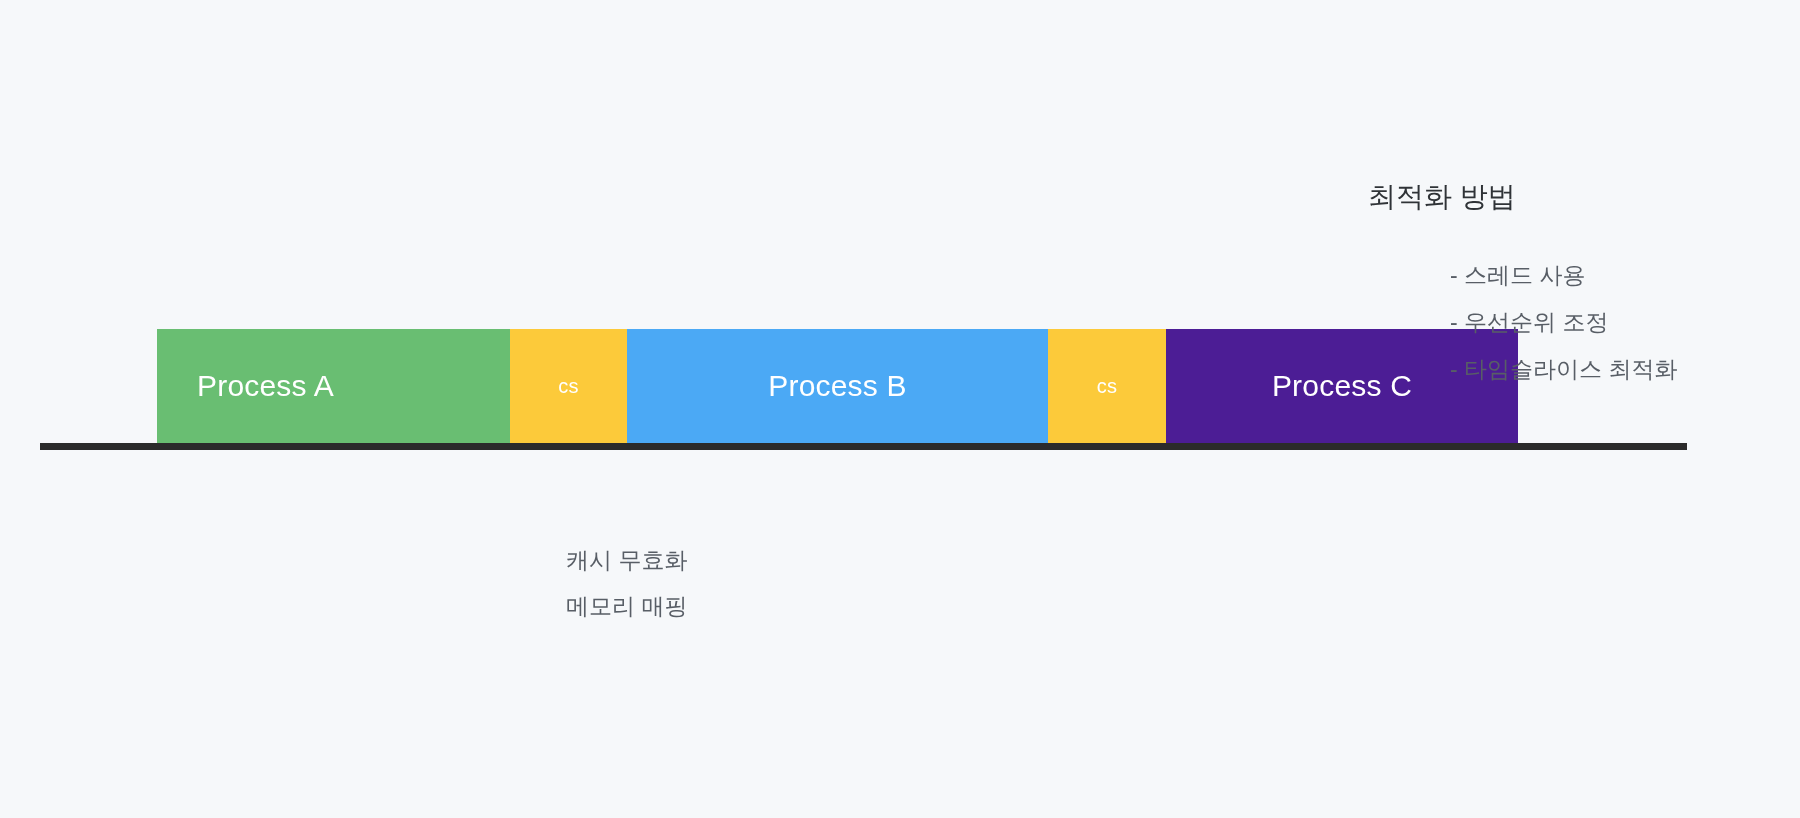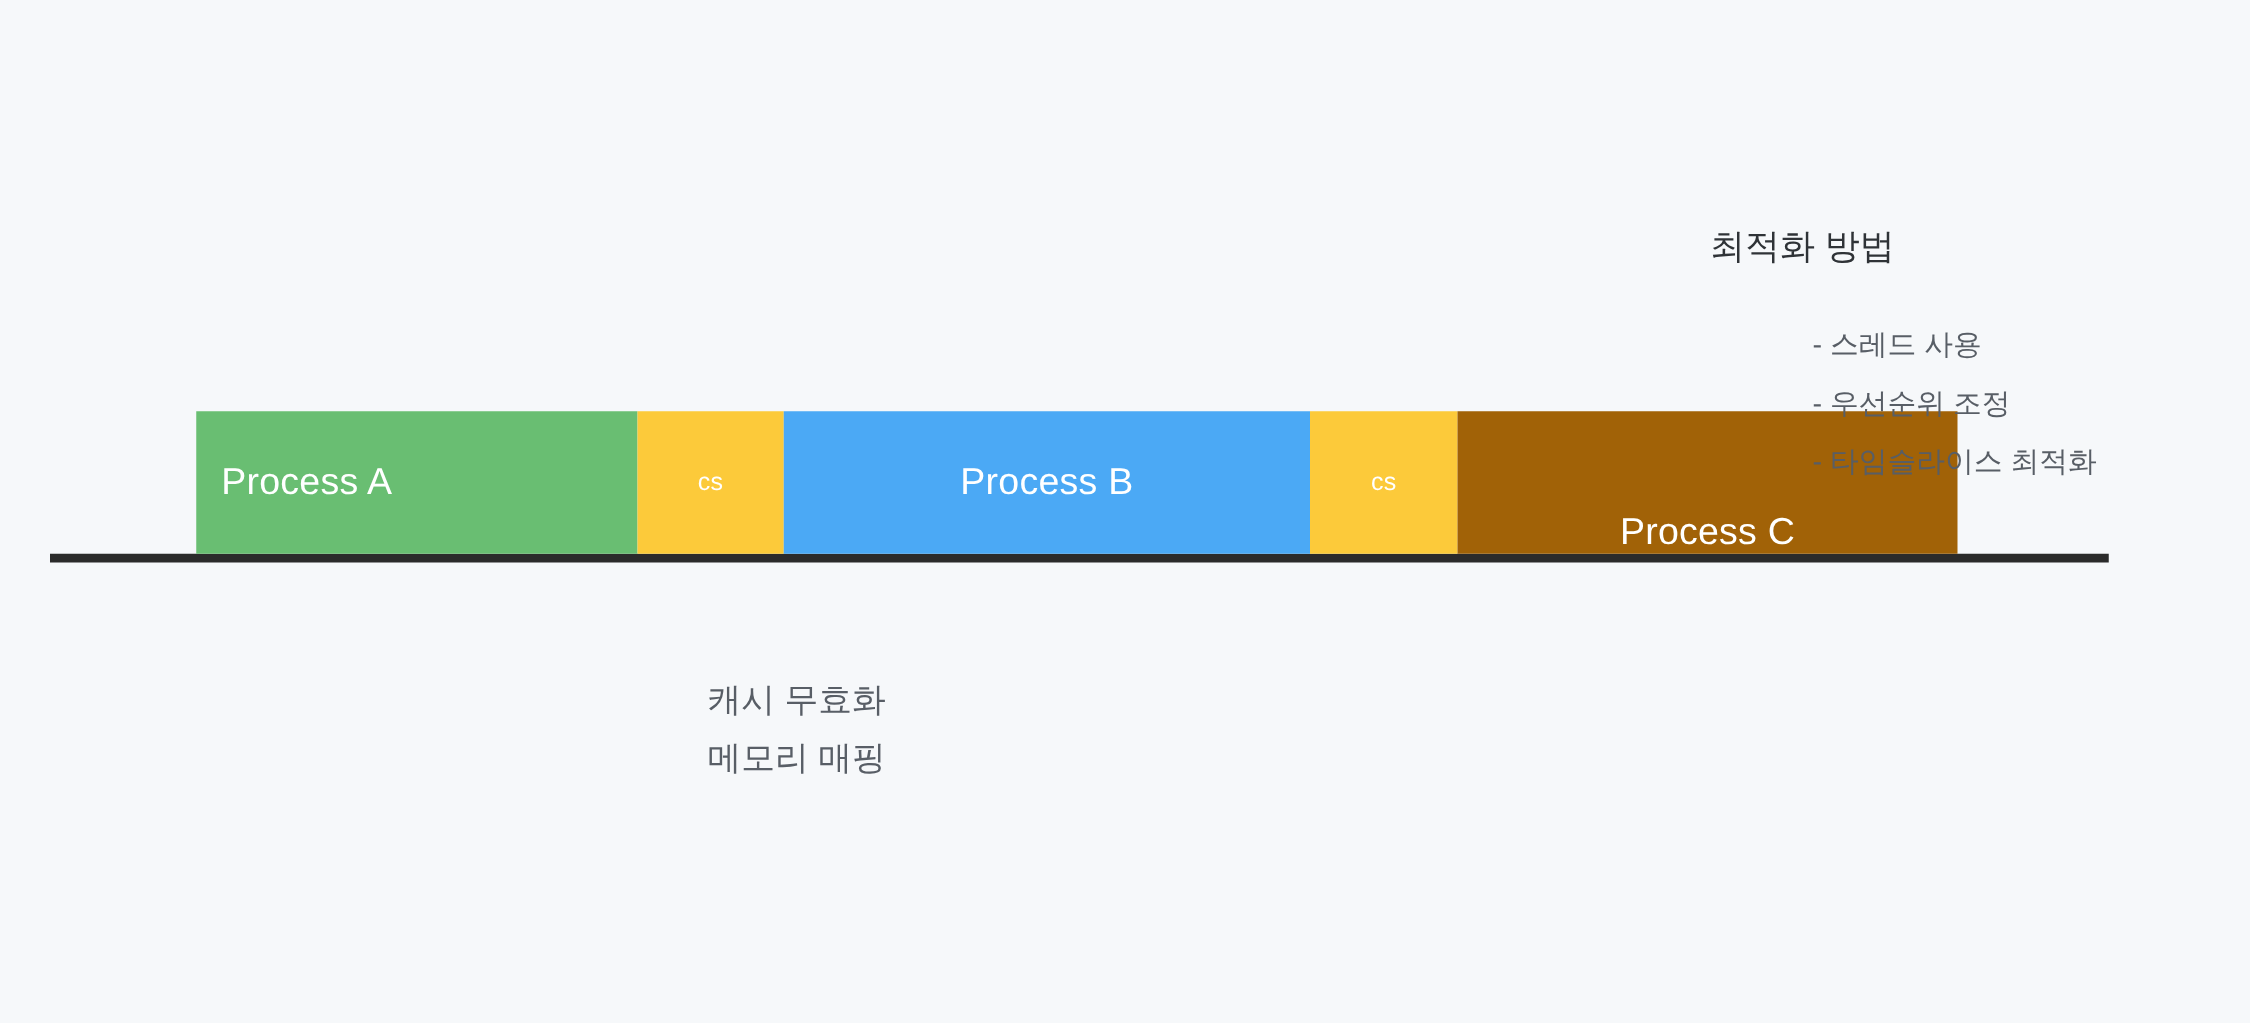--- a/index.html
+++ b/index.html
@@ -43,21 +43,21 @@
     box-sizing: border-box;
     display: flex;
     align-items: center;
     color: #ffffff;
   }
   .block.process {
     justify-content: center;
   }
   .block.process-first {
     justify-content: flex-start;
-    padding-left: 20px;
+    padding-left: 40px;
   }
   .block-label {
     font-size: 30px;
     font-weight: 400;
     letter-spacing: 0.2px;
     white-space: nowrap;
   }
   .block.cs {
     justify-content: center;
   }
@@ -89,21 +89,21 @@
     line-height: 47px;
   }
 
   
   #cs-notes {
     position: absolute;
     left: 566px;
     top: 537px;
   }
   .cs-note {
-    font-size: 27px;
+    font-size: 23px;
     color: #585e66;
     white-space: nowrap;
     line-height: 46px;
   }
 </style>
 </head>
 <body style="background: rgb(246, 248, 250);">
 
 <div id="canvas">
 
@@ -120,21 +120,21 @@
     </div>
 
     <div class="block process" style="background: rgb(75, 169, 245); width: 421px;">
       <span class="block-label">Process B</span>
     </div>
 
     <div class="block cs" style="background: rgb(252, 202, 58); width: 118px;">
       <span class="block-label">cs</span>
     </div>
 
-    <div class="block process" style="background: #a16207; width: 400px; align-items: flex-end;">
+    <div class="block process" style="background: #4c1d95; width: 352px;">
       <span class="block-label">Process C</span>
     </div>
 
   </div>
 
   <div id="optimization-panel">
     <div id="optimization-title">최적화 방법</div>
     <div id="optimization-list">
       <div class="optimization-item">- 스레드 사용</div>
       <div class="optimization-item">- 우선순위 조정</div>

